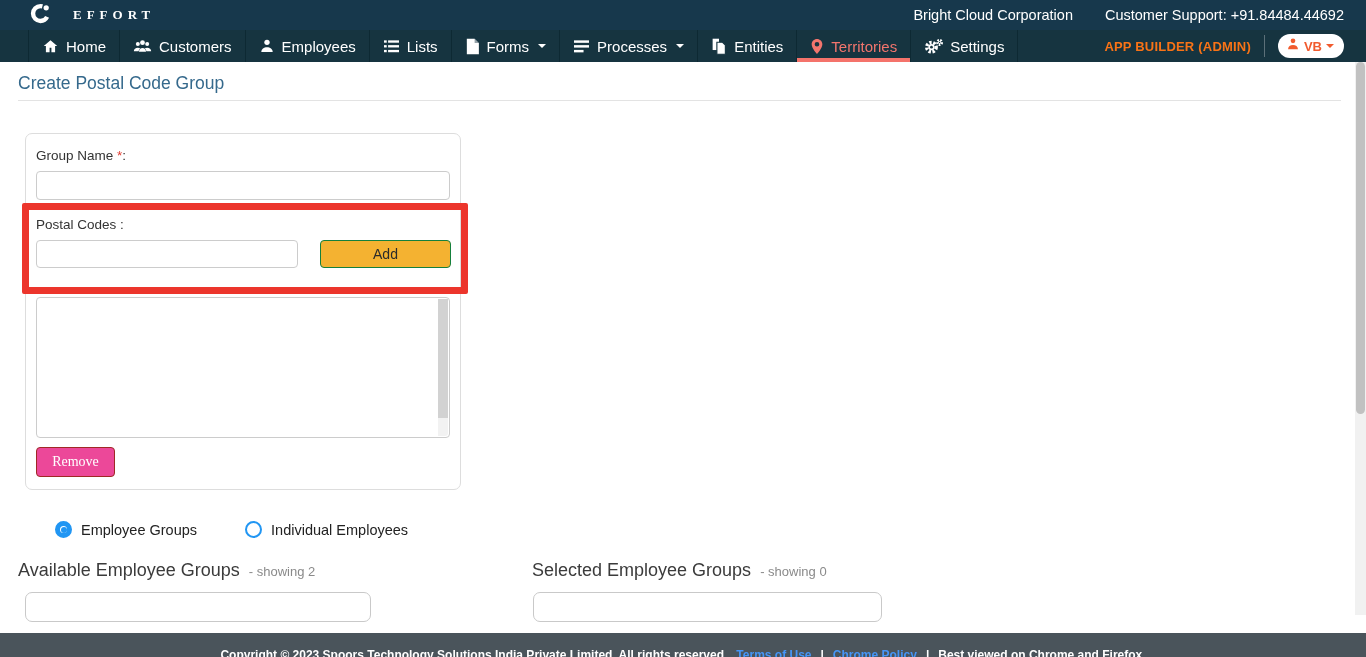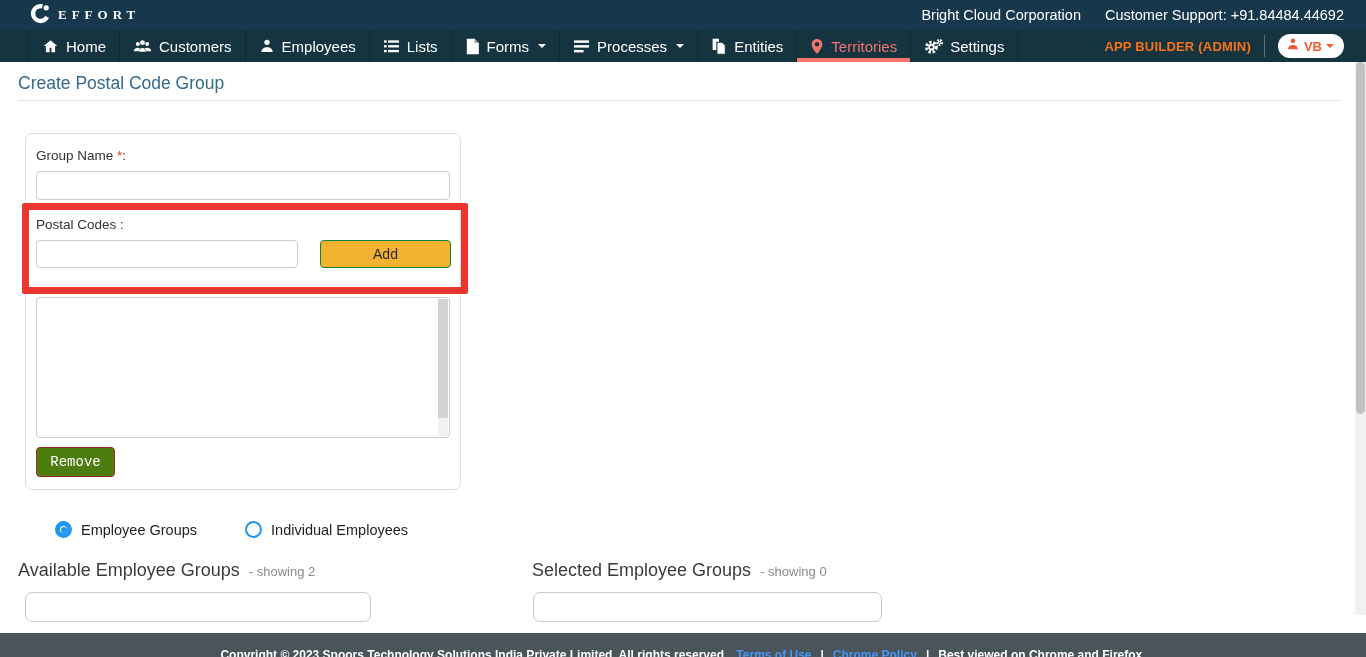--- a/index.html
+++ b/index.html
@@ -3,23 +3,23 @@
 <meta charset="utf-8">
 <style>
   * { margin:0; padding:0; box-sizing:border-box; }
   html,body { width:1366px; height:657px; overflow:hidden; }
   body { font-family:"Liberation Sans", sans-serif; background:#fff; }
   #app { position:relative; width:1366px; height:657px; background:#fff; overflow:hidden; }
 
   
   .topbar { position:absolute; left:0; top:0; width:1366px; height:30px; background:#17384c;
             display:flex; align-items:center; justify-content:space-between; padding:0 22px 0 30px; }
-  .brand { display:flex; align-items:center; gap:7px; }
+  .brand { display:flex; align-items:center; gap:22px; }
   .brand-text { color:#fff; font-family:"Liberation Serif", serif; font-weight:bold; font-size:13px; letter-spacing:5px; }
-  .topbar-right { display:flex; align-items:center; gap:24px; }
+  .topbar-right { display:flex; align-items:center; gap:32px; }
   .topbar-right span { color:#fff; font-size:14.5px; }
 
   
   .navbar { position:absolute; left:0; top:30px; width:1366px; height:32px; background:#163440;
             display:flex; align-items:stretch; padding-left:28px; }
   .nav-item { display:flex; align-items:center; gap:7px; padding:0 13px; color:#fff; font-size:15px;
               border-left:1px solid #0d2933; cursor:pointer; position:relative; }
   .nav-item:nth-last-child(2) { border-right:1px solid #0d2933; }
   .nav-item svg { display:block; }
   .nav-item.active { color:#f2756d; box-shadow:inset 0 -4px 0 #f4736b; }
@@ -49,22 +49,22 @@
   .annotation-box { position:absolute; left:-4px; top:69px; width:446px; height:91px;
                     border:7px solid #ec352c; border-radius:2px; z-index:6; pointer-events:none; }
   .add-btn { position:absolute; left:294px; top:106px; width:131px; height:28px;
              background:#f4b231; border:1px solid #15803d; border-radius:4px;
              font-size:14px; color:#2b2b2b; cursor:pointer; font-family:inherit; }
   .listbox { position:absolute; left:10px; top:163px; width:414px; height:141px;
              border:1px solid #ccc; border-radius:4px; background:#fff; }
   .lb-track { position:absolute; right:1px; top:1px; width:10px; height:137px; background:#f2f2f2; border-radius:0 3px 3px 0; }
   .lb-thumb { position:absolute; right:0; top:0; width:10px; height:119px; background:#d2d2d2; }
   .remove-btn { position:absolute; left:10px; top:313px; width:79px; height:30px;
-                background:#4d7c0f; border:1px solid #9f2924; border-radius:4px;
-                color:#fff; font-size:14px; cursor:pointer; font-family:Liberation Mono, monospace; }
+                background:#ec4899; border:1px solid #9f2924; border-radius:4px;
+                color:#fff; font-size:14px; cursor:pointer; font-family:Liberation Serif, serif; }
 
   
   .radio-row { position:absolute; left:27px; top:521px; display:flex; align-items:center; gap:20px; }
   .radio-opt { display:flex; align-items:center; gap:9px; cursor:pointer;padding-left:28px; }
   .radio-opt .rlabel { font-size:14.5px; color:#222; }
   .rdo { width:17px; height:17px; border-radius:50%; border:2px solid #2196f3; position:relative; background:#fff; }
   .rdo.checked { border-color:#2196f3; background:#2196f3; }
   .rdo.checked::after { content:""; position:absolute; left:4px; top:4px; width:5px; height:5px;
                         border-radius:50%; background:#fff; box-shadow:0 0 0 2.5px #1565c0 inset; }
   .rdo.checked::before { content:""; position:absolute; left:3px; top:3px; width:7px; height:7px;

